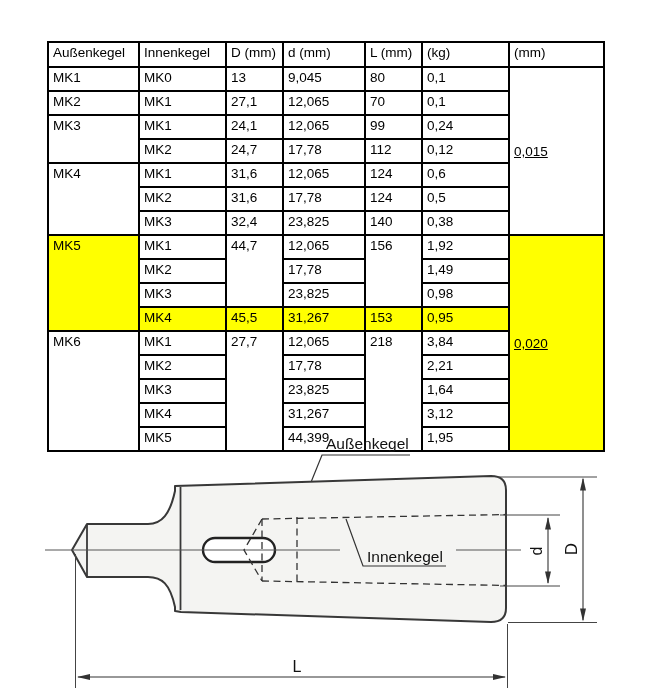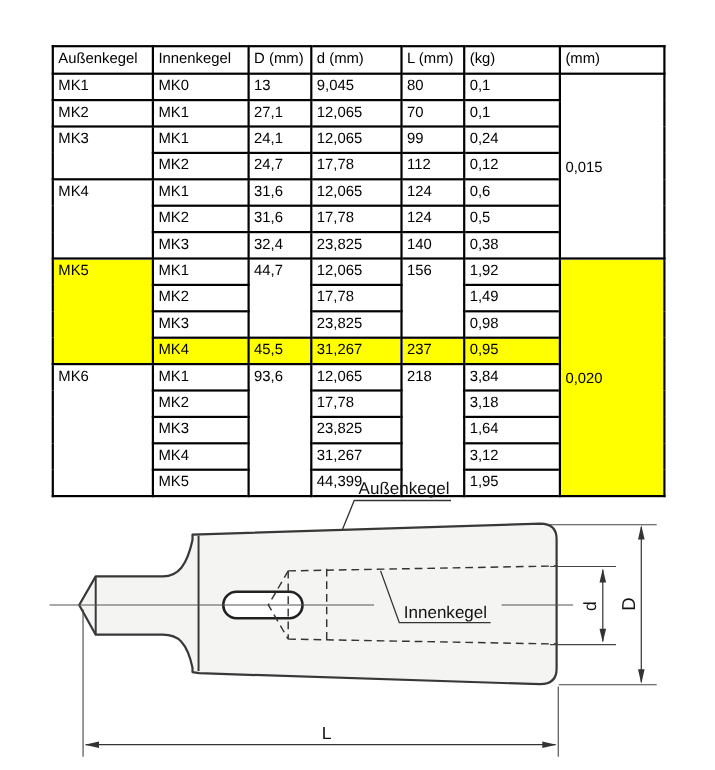--- a/index.html
+++ b/index.html
@@ -12,21 +12,21 @@
   }
   table.mk th, table.mk td{
     border:2px solid #000;
     font:13.5px/17px "Liberation Sans",sans-serif;
     font-weight:normal;text-align:left;vertical-align:top;
     padding:1px 2px 0 4px;white-space:nowrap;overflow:hidden;
     height:21px;color:#000;background:#fff;
   }
   table.mk th{height:22px;}
   table.mk td.hl, table.mk th.hl{background:#ffff00;}
-  table.mk td.mid{vertical-align:middle;}
+  table.mk td.mid{vertical-align:middle;text-decoration:underline;}
   svg.drawing{position:absolute;left:0;top:0;}
   svg .lbl{font-family:"Liberation Sans",sans-serif;fill:#111;}
 </style>
 </head>
 <body>
 
 <table class="mk">
   <colgroup>
     <col style="width:91px">
       <col style="width:87px">
@@ -118,35 +118,35 @@
       </tr>
       <tr>
         <td>MK3</td>
         <td>23,825</td>
         <td>0,98</td>
       </tr>
       <tr>
         <td class="hl">MK4</td>
         <td class="hl">45,5</td>
         <td class="hl">31,267</td>
-        <td class="hl">237</td>
+        <td class="hl">153</td>
         <td class="hl">0,95</td>
       </tr>
       <tr>
         <td rowspan="5">MK6</td>
         <td>MK1</td>
-        <td rowspan="5">93,6</td>
+        <td rowspan="5">27,7</td>
         <td>12,065</td>
         <td rowspan="5">218</td>
         <td>3,84</td>
       </tr>
       <tr>
         <td>MK2</td>
         <td>17,78</td>
-        <td>3,18</td>
+        <td>2,21</td>
       </tr>
       <tr>
         <td>MK3</td>
         <td>23,825</td>
         <td>1,64</td>
       </tr>
       <tr>
         <td>MK4</td>
         <td>31,267</td>
         <td>3,12</td>

